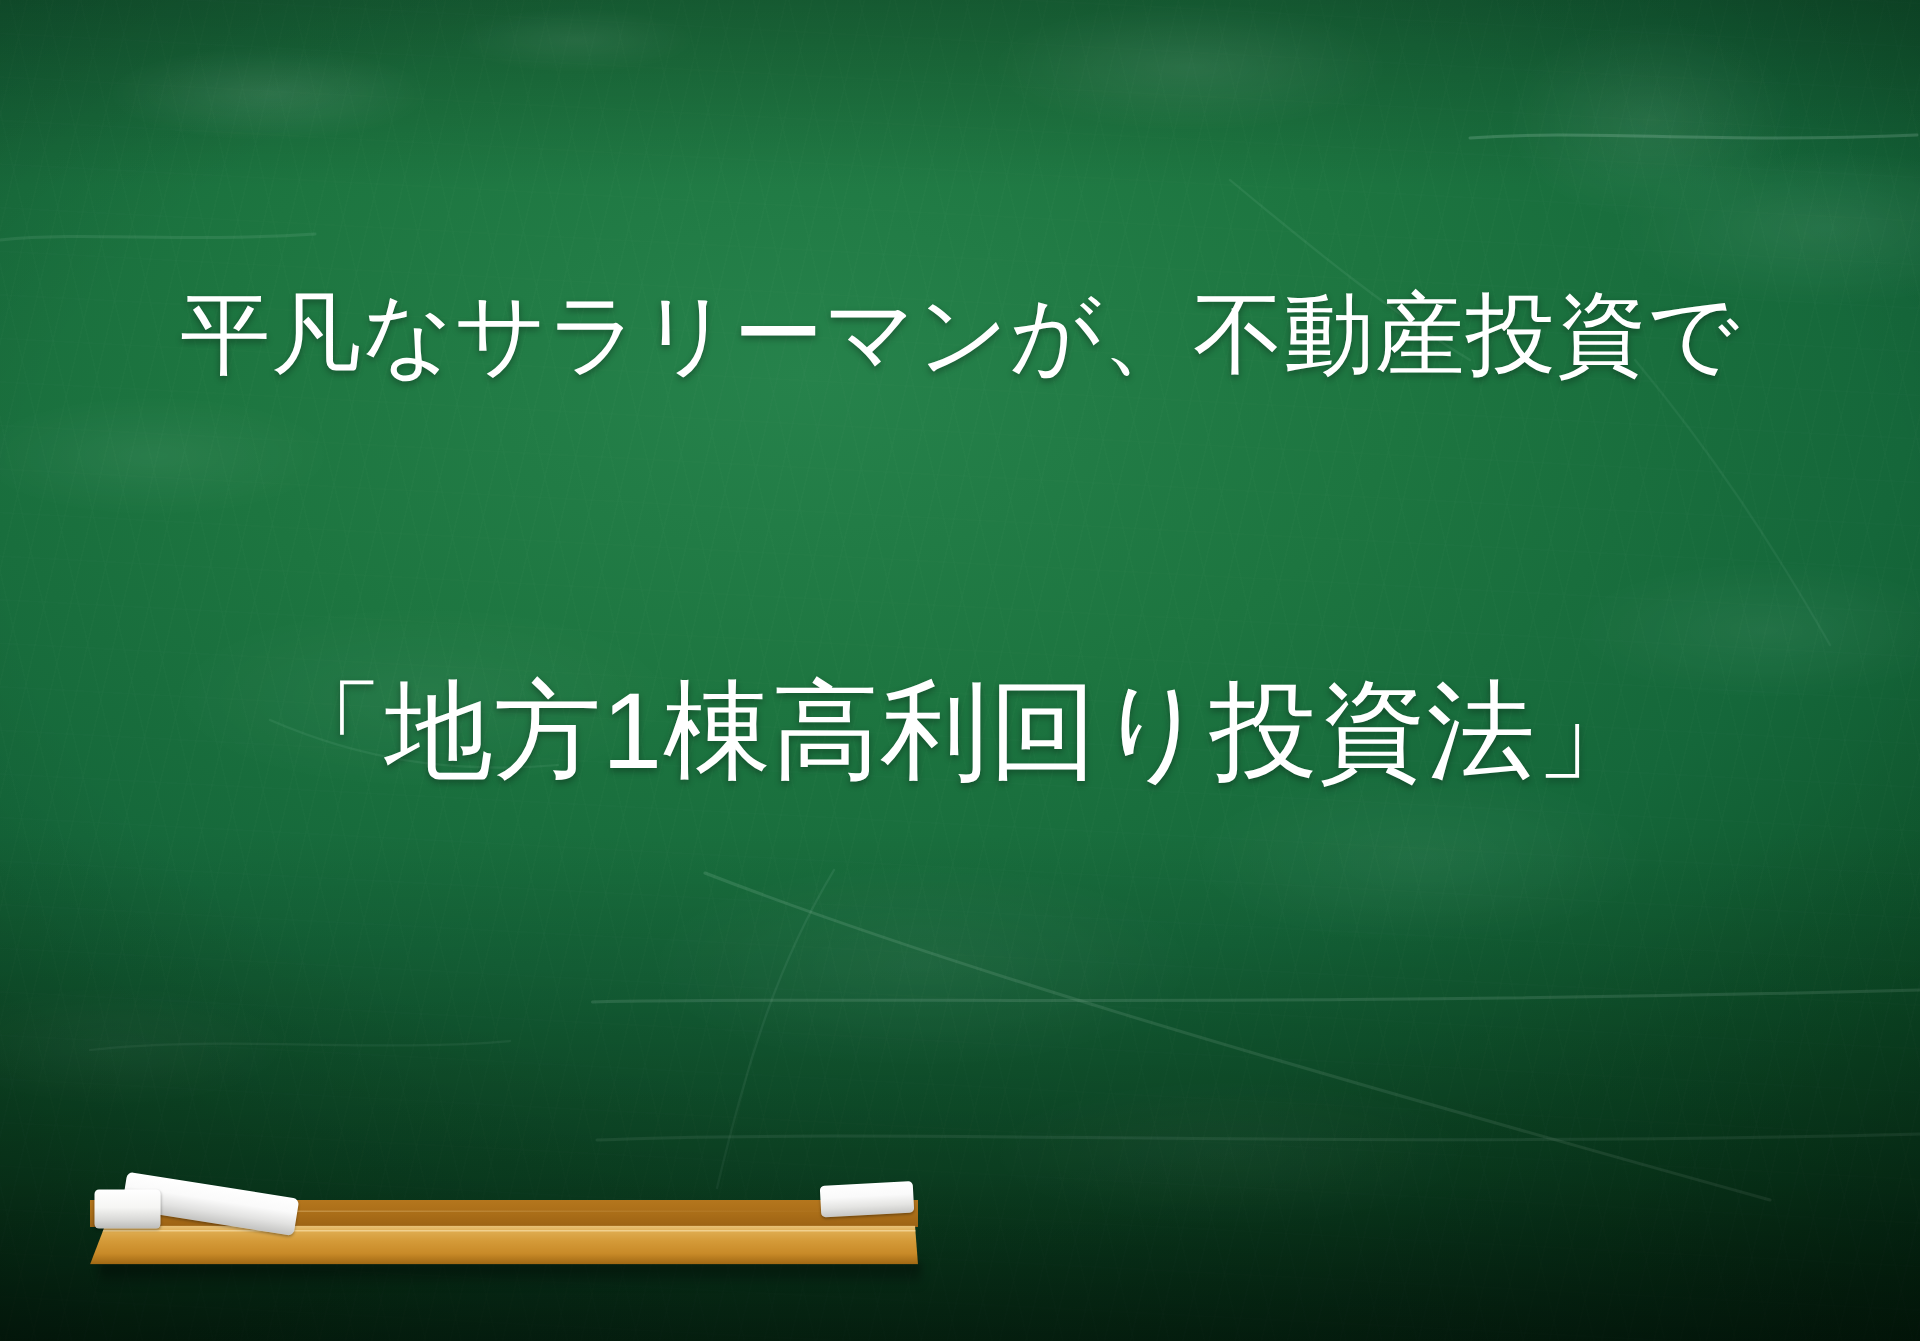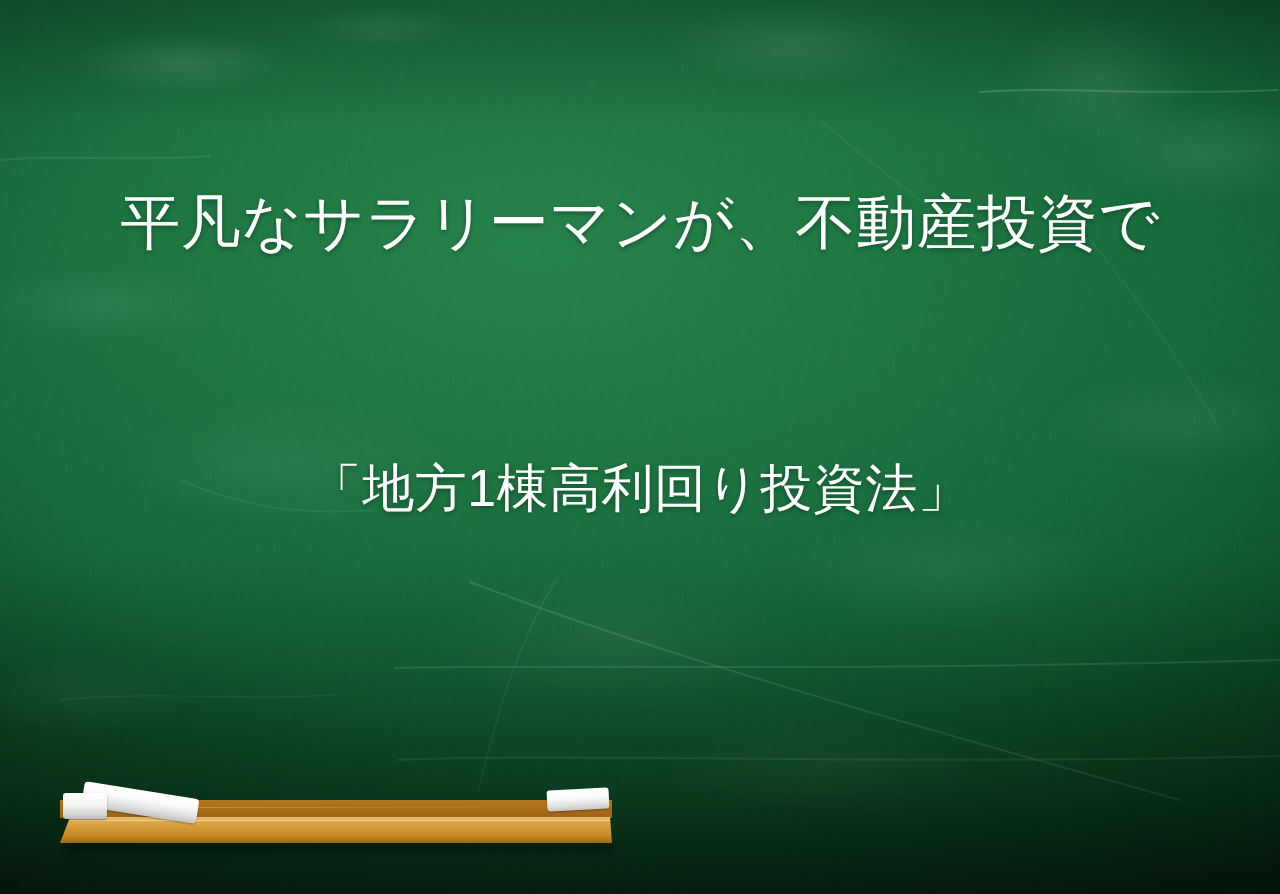--- a/index.html
+++ b/index.html
@@ -114,21 +114,21 @@
   }
   #headline-primary {
     top: 186px;
     font-size: 60px;
     line-height: 74px;
   }
   #headline-primary .line { display: block; white-space: nowrap; }
 
   #headline-secondary {
     top: 440px;
-    font-size: 52px;
+    font-size: 72px;
     line-height: 96px;
   }
   #headline-secondary .line { display: block; white-space: nowrap; }
 
   
   .chalk-tray {
     position: absolute;
     left: 60px;
     top: 800px;
     width: 552px;

